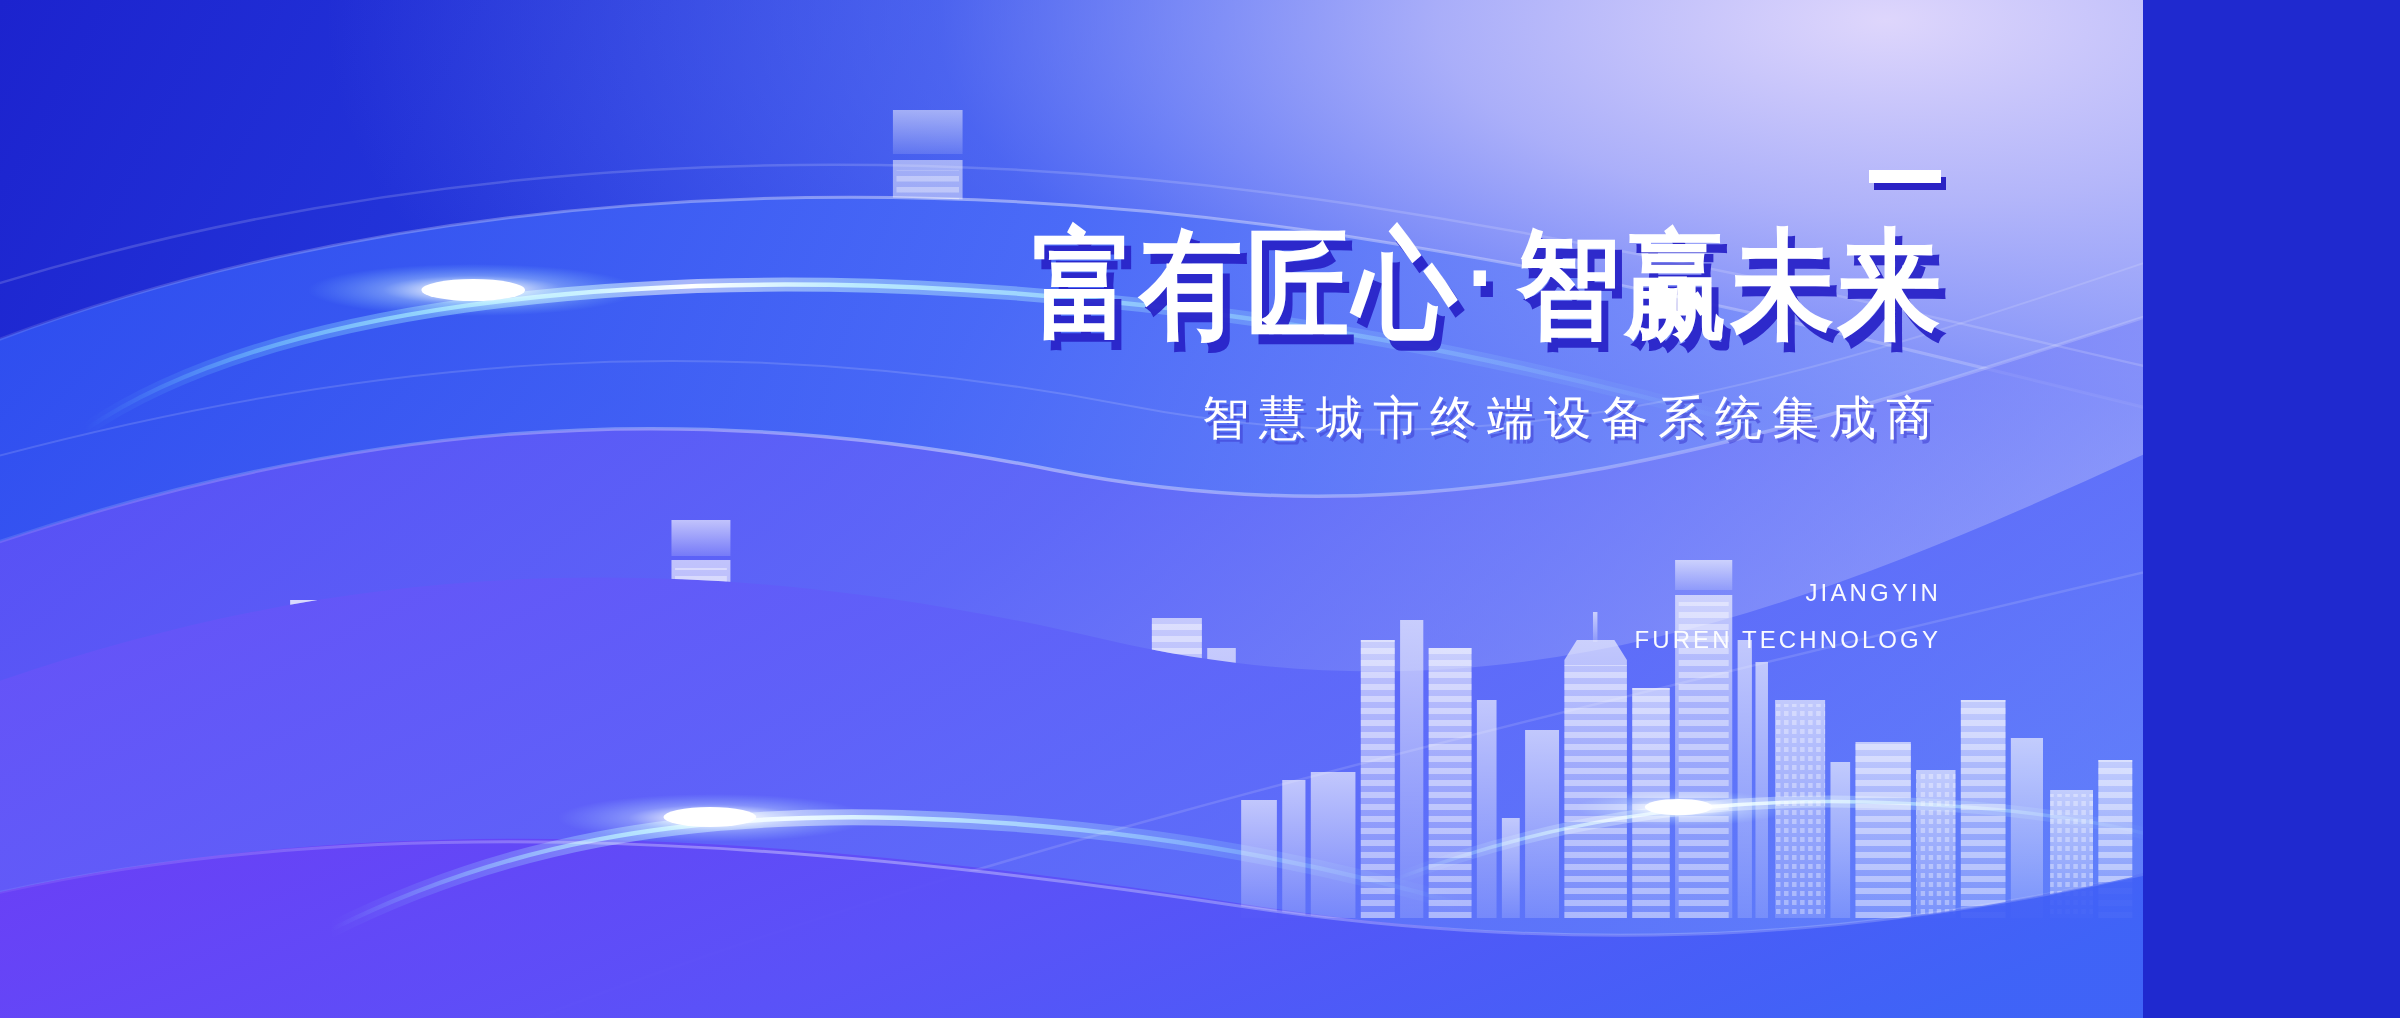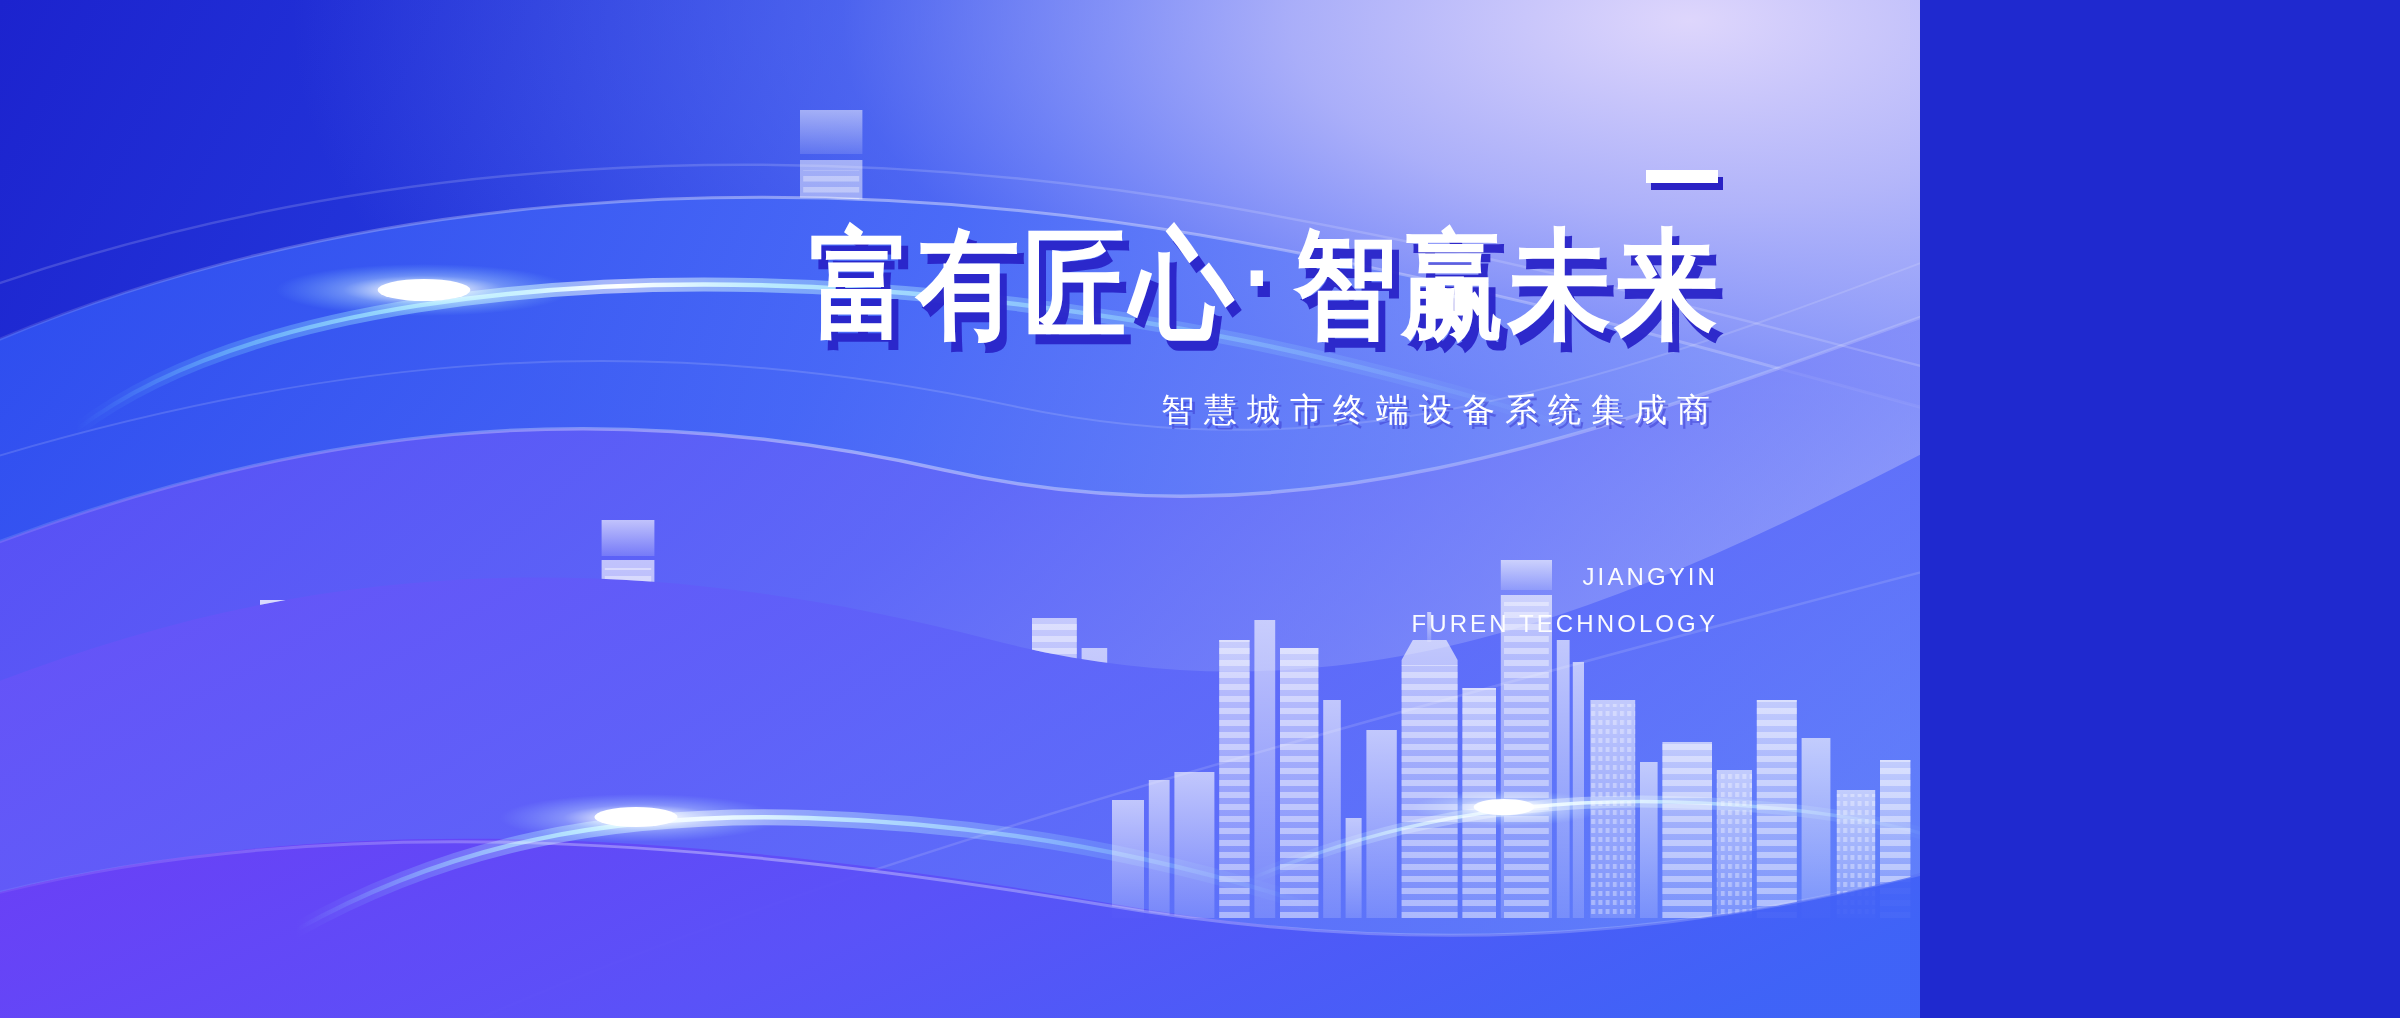--- a/index.html
+++ b/index.html
@@ -4,21 +4,21 @@
 <style>
   * { margin:0; padding:0; box-sizing:border-box; }
   html, body {
     width:2400px; height:1018px; overflow:hidden;
     background:#1f29cf;
     font-family:"Liberation Sans", sans-serif;
   }
 
   #banner {
     position:relative;
-    width:1920px; height:1018px;
+    width:2143px; height:1018px;
     overflow:hidden;
     background:
       radial-gradient(130% 115% at 88% 2%,  rgba(222,214,252,1) 0%, rgba(190,190,250,0.85) 16%, rgba(120,140,248,0.45) 34%, rgba(60,90,245,0.0) 56%),
       radial-gradient(120% 100% at 10% 96%, rgba(92,38,245,0.95) 0%, rgba(70,40,244,0.6) 30%, rgba(45,60,244,0.0) 62%),
       linear-gradient(118deg, #1c23ce 0%, #2335da 22%, #2a4bf2 46%, #4560f8 68%, #8e9bfa 86%, #d3cef5 100%);
   }
 
   .layer { position:absolute; inset:0; }
   .layer svg { display:block; width:100%; height:100%; }
 
@@ -56,21 +56,21 @@
     font-size:70px;
     vertical-align:16px;
     letter-spacing:18px;
     padding:0 6px;
   }
 
   #subtitle {
     margin-top:44px;
     font-family:"DejaVu Sans","Liberation Sans", sans-serif;
     font-weight:400;
-    font-size:33px;
+    font-size:47px;
     line-height:1.1;
     color:#ffffff;
     letter-spacing:10px;
     white-space:nowrap;
     padding-right:2px;
     text-shadow: 3px 4px 0 rgba(60,60,210,0.55);
   }
 
   #company-name {
     margin-top:126px;

